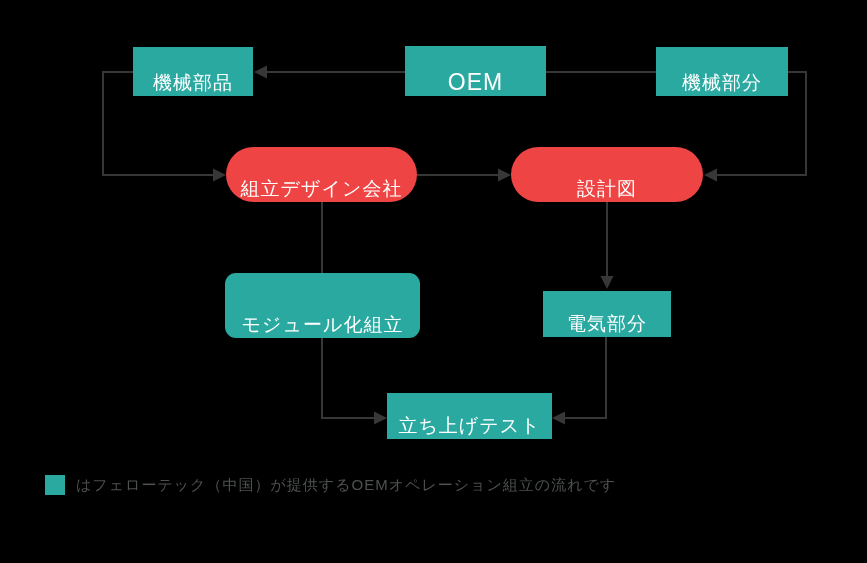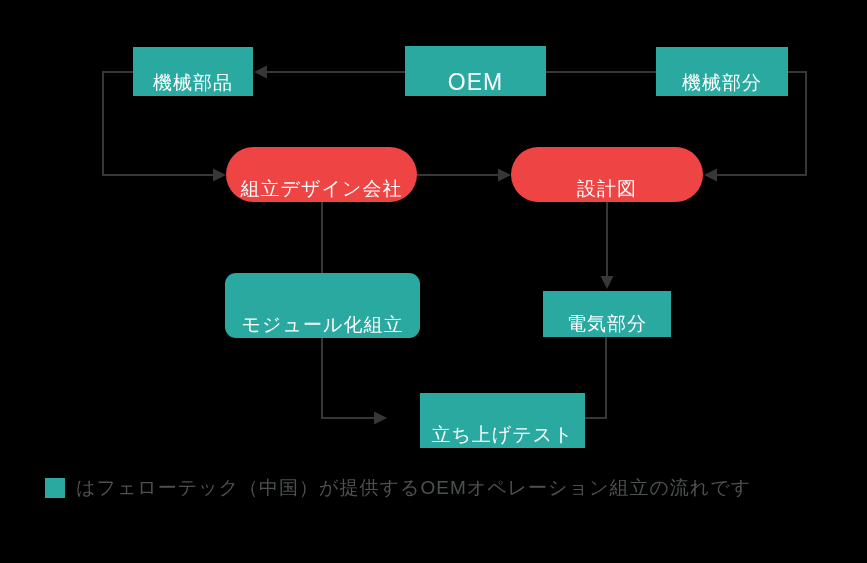--- a/index.html
+++ b/index.html
@@ -37,38 +37,38 @@
   .node-label { font-size: 19px; font-weight: 400; }
   .node-label-lg { font-size: 23px; font-weight: 400; }
 
   #node-mechanical-parts   { left: 133px; top: 47px;  width: 120px; height: 49px; }
   #node-oem                { left: 405px; top: 46px;  width: 141px; height: 50px; }
   #node-mechanical-section { left: 656px; top: 47px;  width: 132px; height: 49px; }
   #node-assembly-design    { left: 226px; top: 147px; width: 191px; height: 55px; }
   #node-blueprint          { left: 511px; top: 147px; width: 192px; height: 55px; }
   #node-modular-assembly   { left: 225px; top: 273px; width: 195px; height: 65px; border-radius: 11px; }
   #node-electrical-section { left: 543px; top: 291px; width: 128px; height: 46px; }
-  #node-startup-test       { left: 387px; top: 393px; width: 165px; height: 55px; margin-left: 33px; }
+  #node-startup-test       { left: 387px; top: 393px; width: 165px; height: 46px; }
 
   #legend {
     position: absolute;
     left: 45px;
     top: 475px;
     display: flex;
     align-items: center;
   }
   #legend-swatch {
     width: 20px;
     height: 20px;
     background: #2AA9A1;
     flex: 0 0 auto;
   }
   #legend-text {
     margin-left: 11px;
-    font-size: 19px;
+    font-size: 15px;
     color: #4E5151;
     letter-spacing: 1px;
     white-space: nowrap;
   }
 </style>
 </head>
 <body>
 
 <div id="stage">
 

